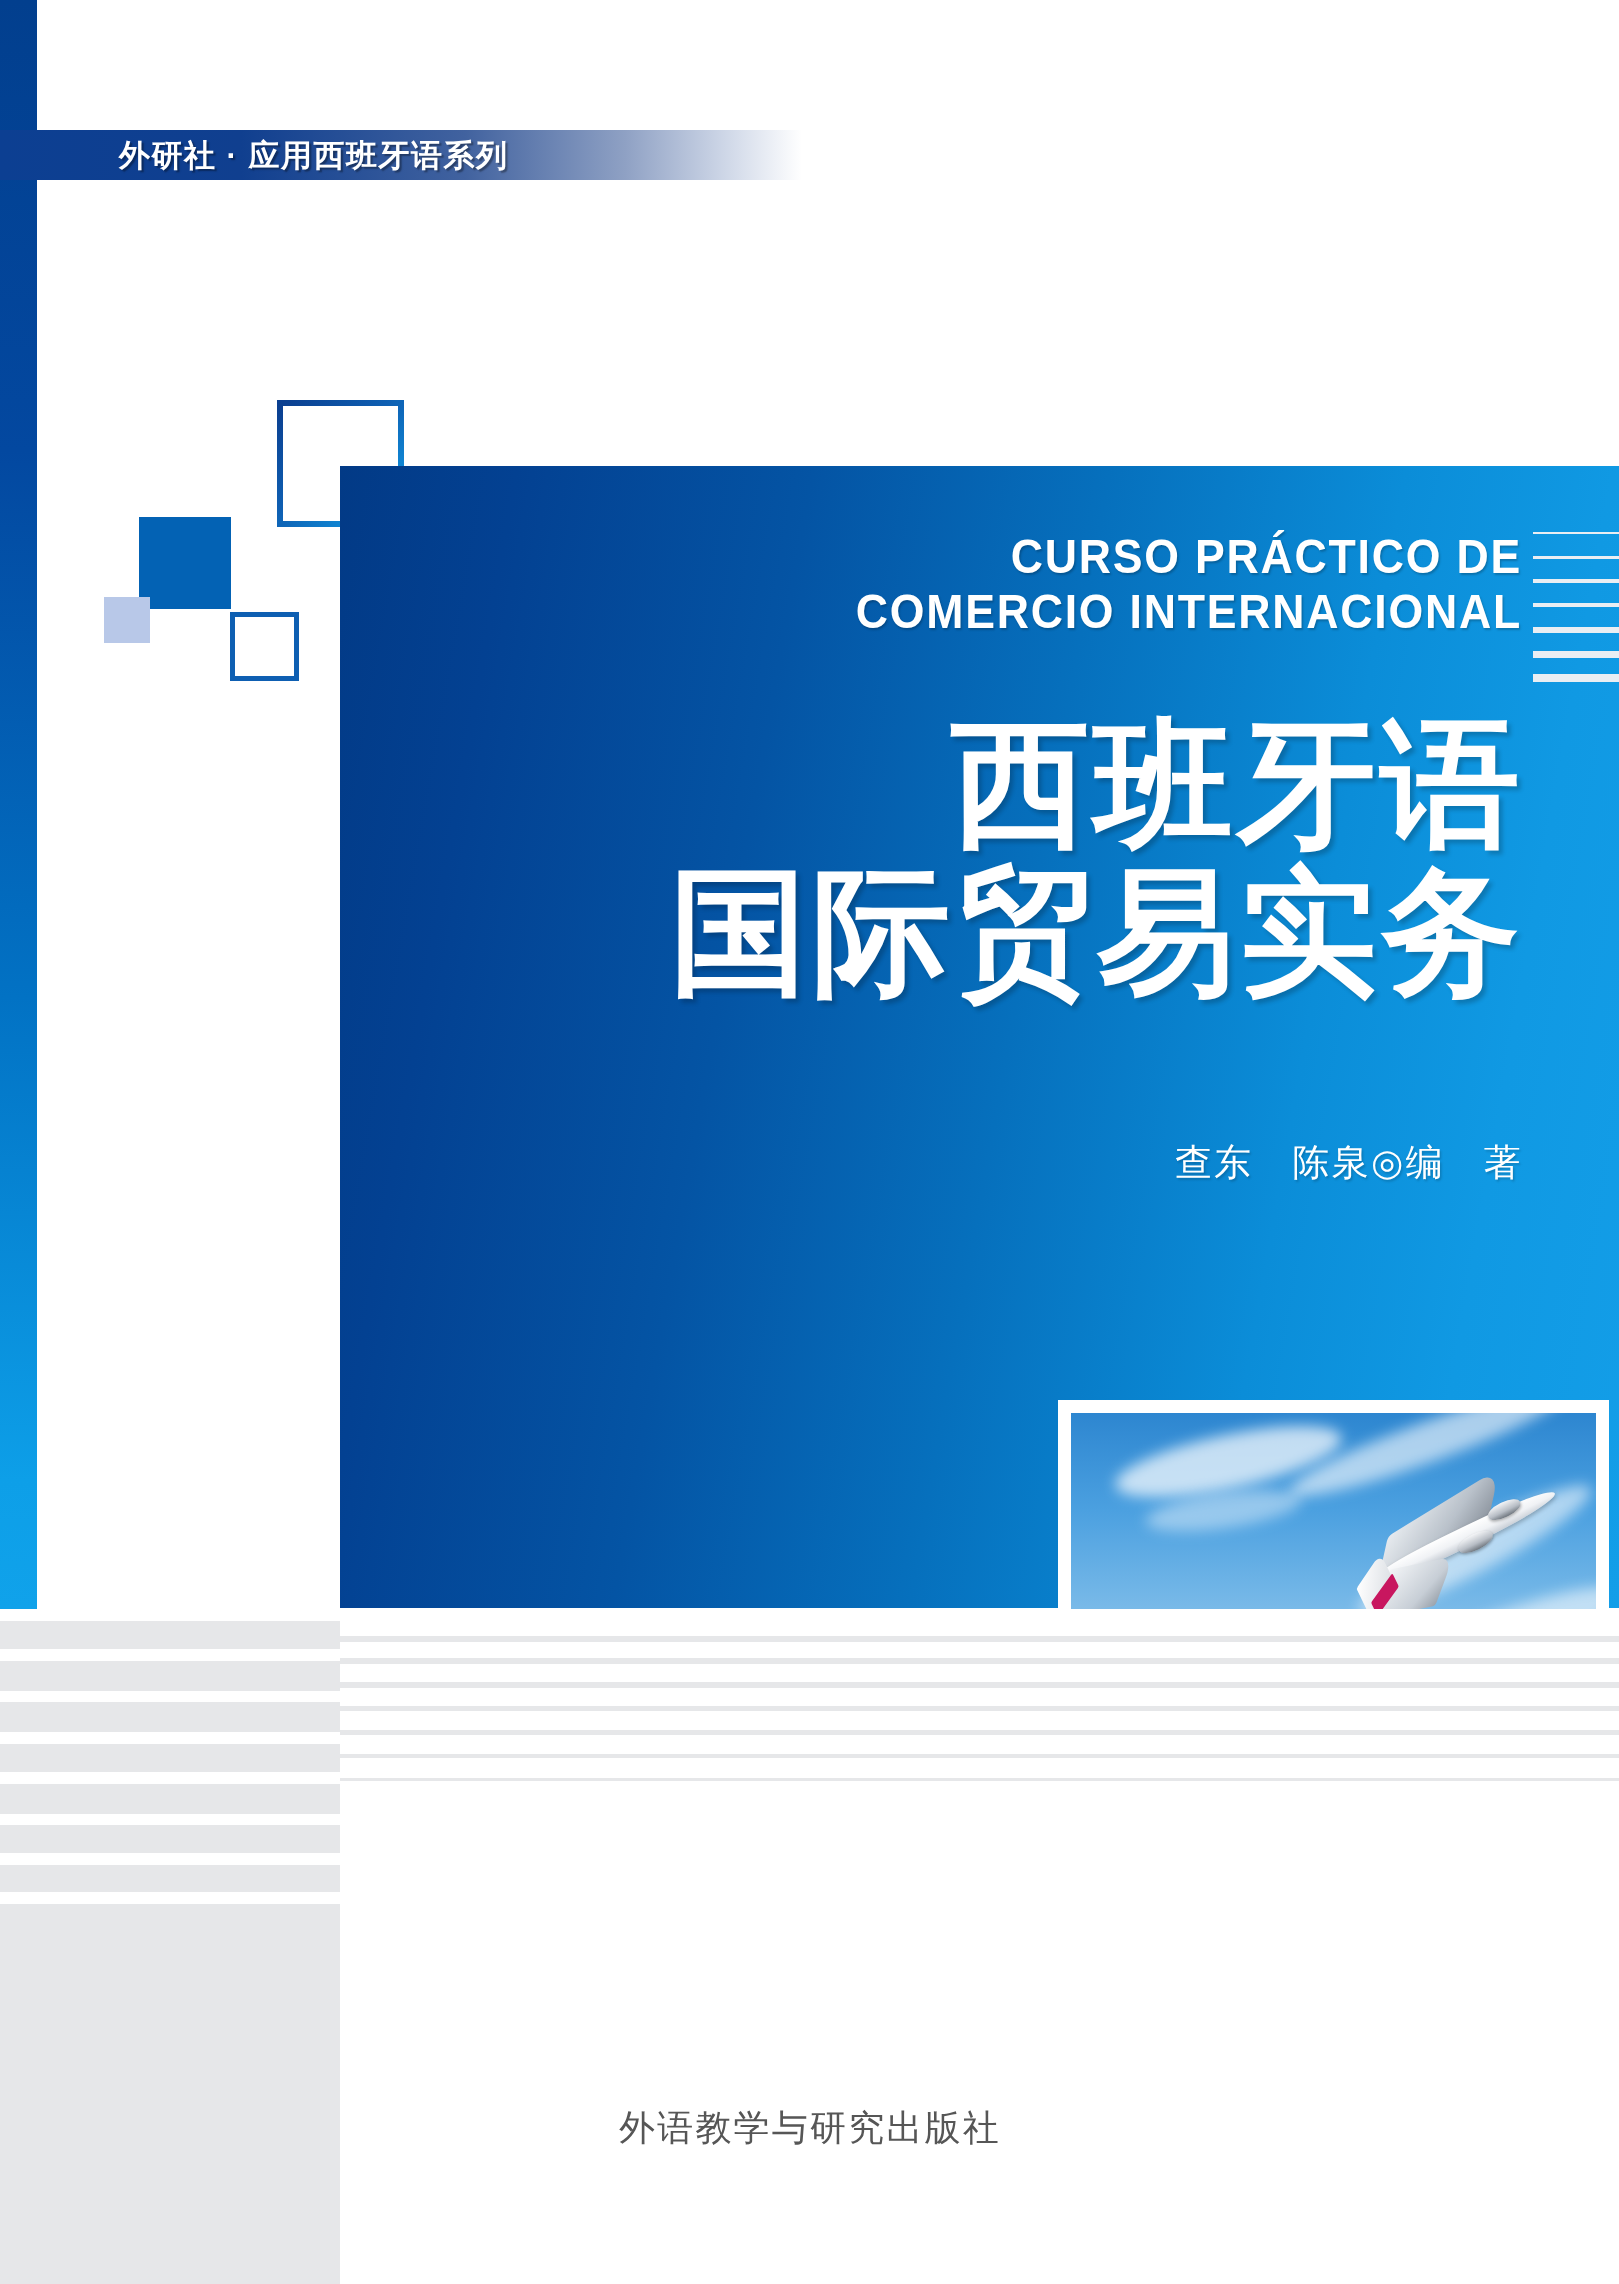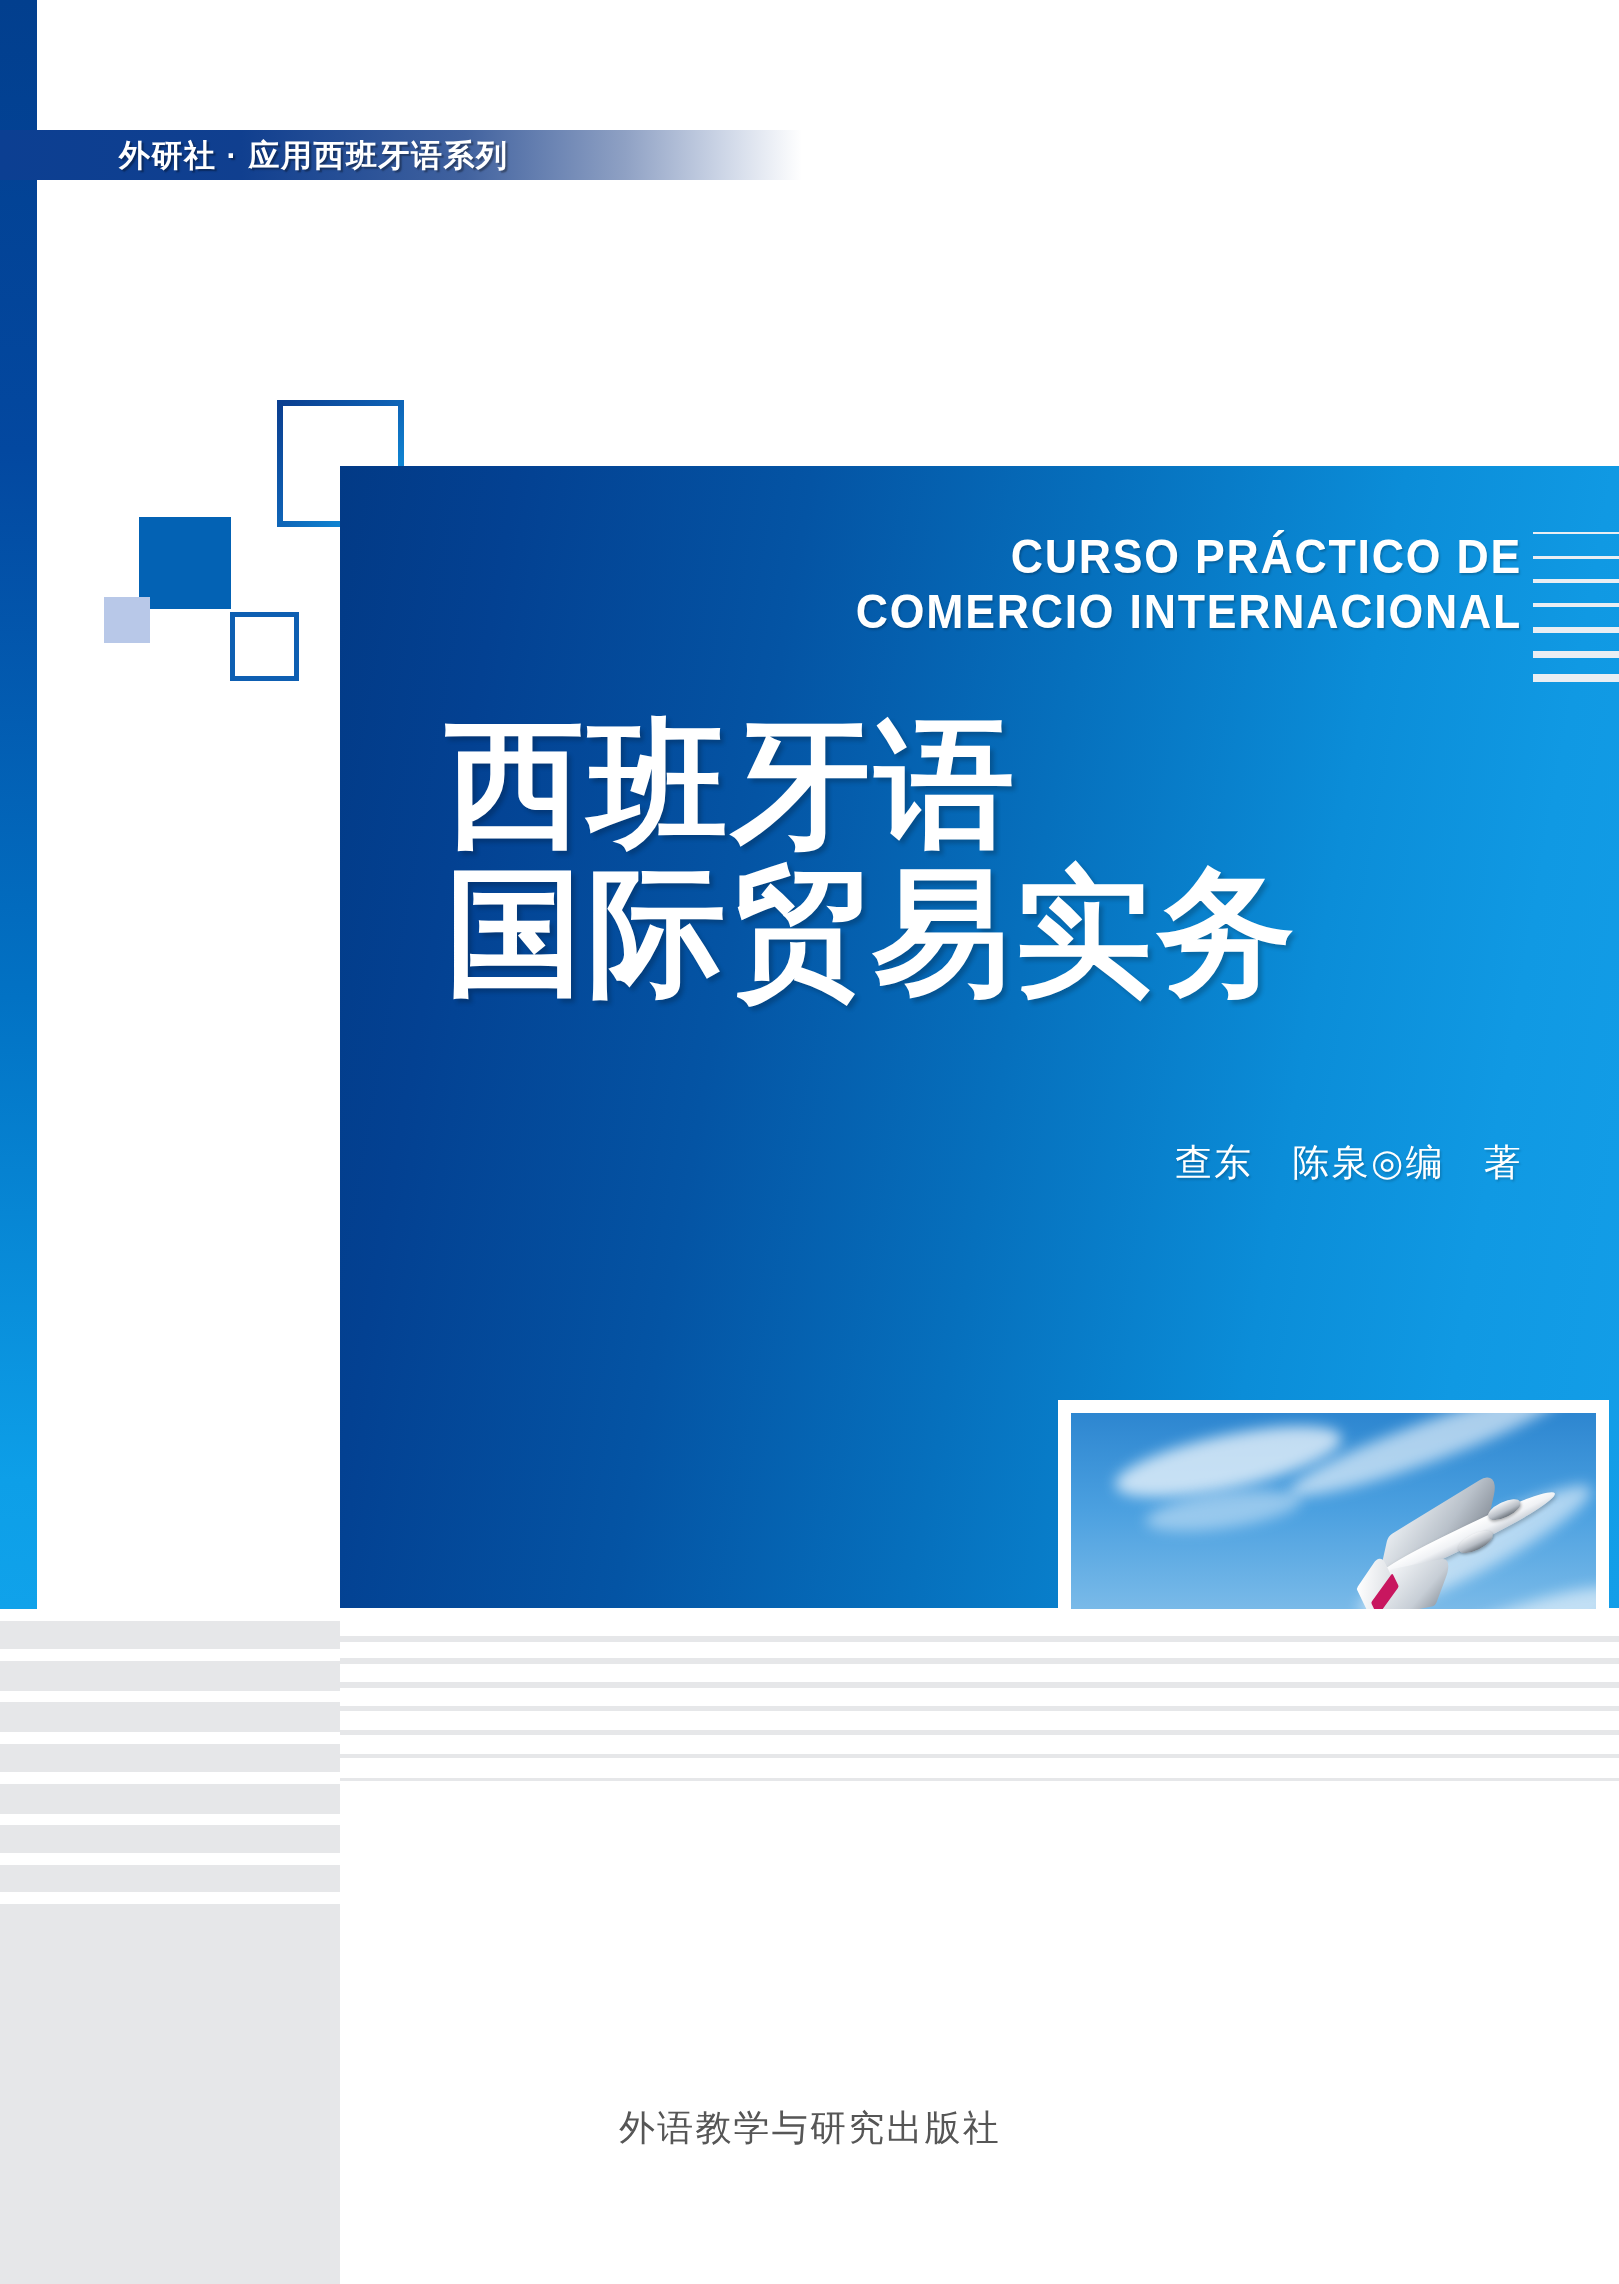--- a/index.html
+++ b/index.html
@@ -141,21 +141,21 @@
     transform-origin: right center;
   }
   .es-title .es-line { display: block; white-space: nowrap; }
 
   
   .cn-title {
     position: absolute;
     left: 445px;
     top: 710px;
     width: 1079px;
-    text-align: left;
+    text-align: right;
     color: #ffffff;
     font-weight: 900;
     font-size: 139px;
     line-height: 148px;
     letter-spacing: 4.4px;
     text-shadow: 3.7px 3.7px 4.4px rgba(0,0,0,0.20);
   }
   .cn-title .cn-line { display: block; white-space: nowrap; }
   .cn-title .cn-line-2 { font-size: 138px; }
 

